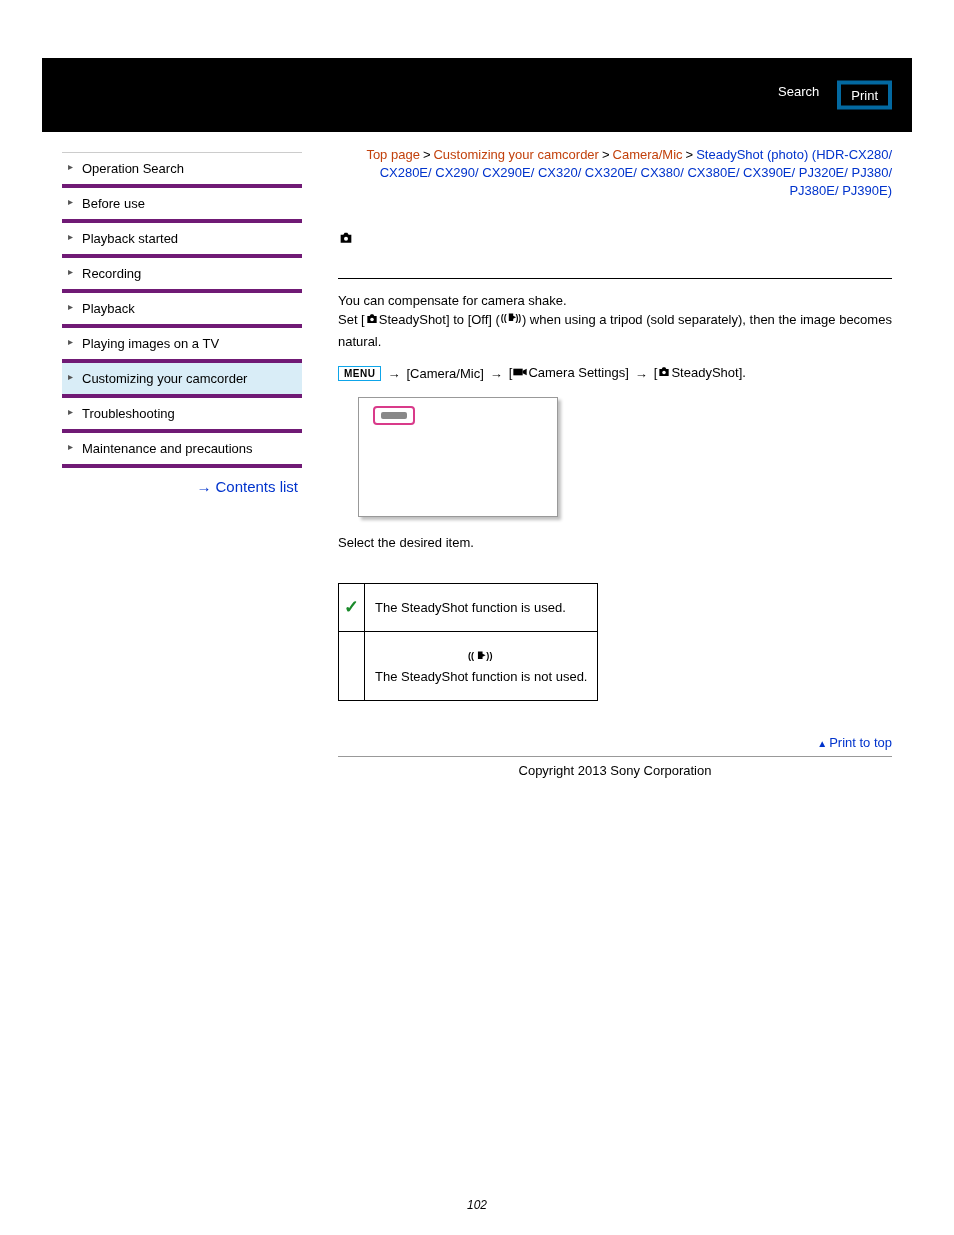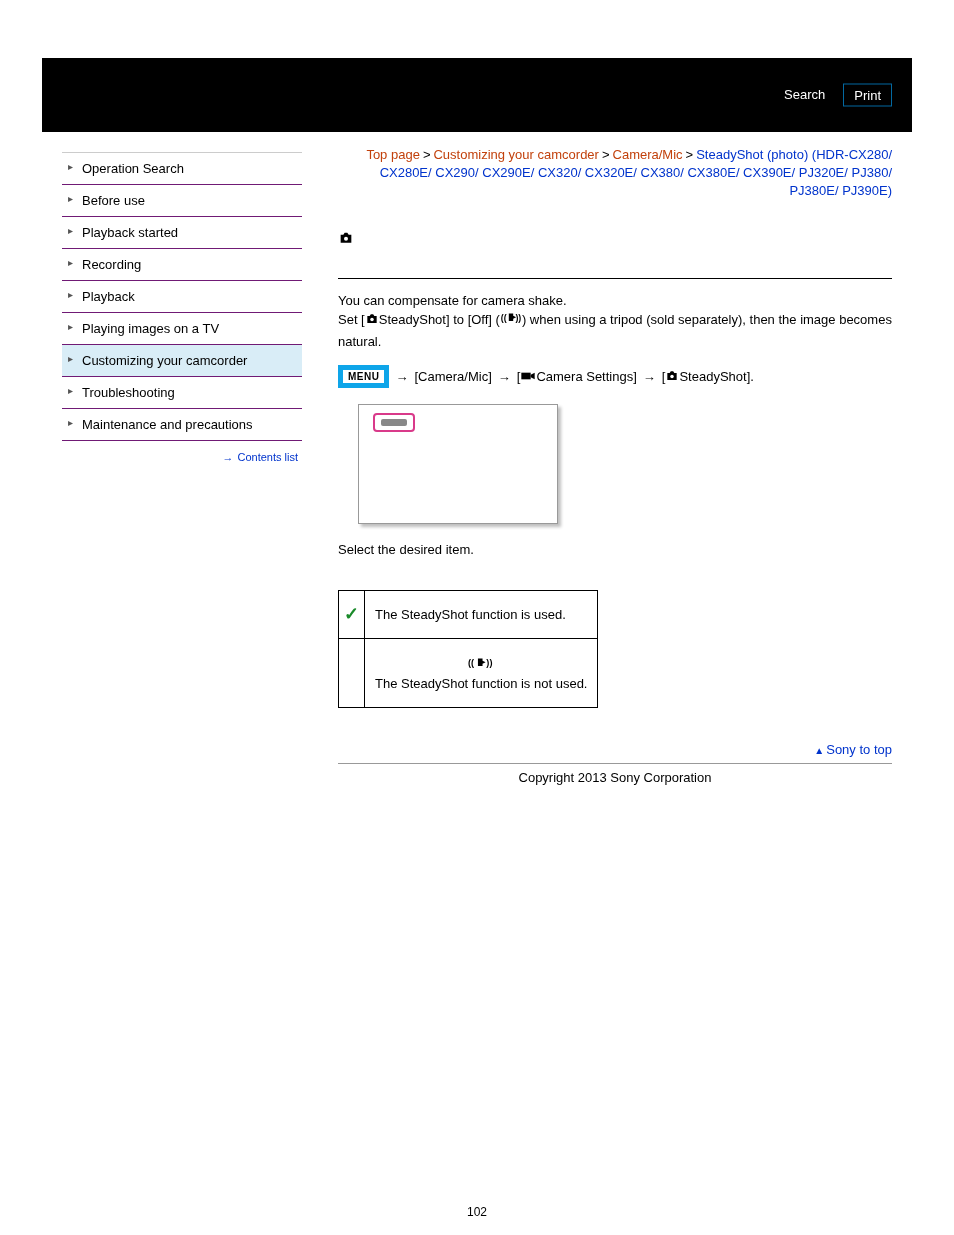--- a/index.html
+++ b/index.html
@@ -1,54 +1,54 @@
 <!DOCTYPE html>
 <html><head>
 <meta charset="utf-8">
 <style>
   * { box-sizing: border-box; margin: 0; padding: 0; }
   body { font-family: Arial, Helvetica, sans-serif; font-size: 13px; color: #000; background: #fff; }
   .page { width: 870px; margin: 4px auto; position: relative; }
   .topbar { height: 74px; background: #000; margin-top: 58px; position: relative; }
   .topbar .buttons { position: absolute; right: 20px; top: 50%; transform: translateY(-50%); display: flex; gap: 8px; }
-  .topbar .btn { color: #fff; border: 1px solid #0369a1; padding: 3px 10px; font-size: 13px; cursor: pointer; }
+  .topbar .btn { color: #fff; border: 4px solid #0369a1; padding: 3px 10px; font-size: 13px; cursor: pointer; }
   .topbar .btn.nb { border: none; }
   .layout { display: flex; }
   .sidebar { width: 260px; padding: 20px 0 0 20px; flex-shrink: 0; }
   .nav { border-top: 1px solid #ccc; }
-  .nav-item { border-bottom: 1px solid #701a75; padding: 8px 8px 8px 20px; position: relative; cursor: pointer; font-size: 13px; }
+  .nav-item { border-bottom: 4px solid #701a75; padding: 8px 8px 8px 20px; position: relative; cursor: pointer; font-size: 13px; }
   .nav-item::before { content: "▸"; position: absolute; left: 6px; top: 8px; font-size: 10px; color: #555; }
   .nav-item.active { background: #d9edf7; }
-  .contents-link { text-align: right; color: #0033cc; margin-top: 10px; font-size: 11px; padding-right: 4px; }
+  .contents-link { text-align: right; color: #0033cc; margin-top: 10px; font-size: 15px; padding-right: 4px; }
   .contents-link .arrow { color: #0033cc; margin-right: 4px; }
   .main { flex: 1; padding: 14px 20px 0 36px; }
   .breadcrumb { color: #0033cc; text-align: right; font-size: 13px; line-height: 1.4; margin-bottom: 30px; }
   .breadcrumb a { color: #c2410c; text-decoration: none; }
   .breadcrumb .sep { color: #000; margin: 0 3px; }
   .title-area { margin-bottom: 10px; }
   .cam-icon svg { width: 16px; height: 14px; }
   hr.rule { border: none; border-top: 1px solid #000; margin: 30px 0 12px; }
   .body-text { font-size: 13px; line-height: 1.5; }
   .inline-icon { display: inline-block; vertical-align: middle; }
   .path-line { margin: 14px 0 16px; font-size: 13px; display: flex; align-items: center; flex-wrap: wrap; gap: 6px; }
-  .menu-box { border: 5px solid #0ea5e9; padding: 1px 5px; font-size: 10px; font-weight: bold; letter-spacing: 0.5px; }
+  .menu-box { border: 1px solid #0ea5e9; padding: 1px 5px; font-size: 10px; font-weight: bold; letter-spacing: 0.5px; }
   .arrow-r { font-size: 13px; }
   .screen-illust { width: 200px; height: 120px; border: 1px solid #999; box-shadow: 3px 3px 3px rgba(0,0,0,0.25); position: relative; margin: 10px 0 16px 20px; background: #fff; }
   .screen-pill { position: absolute; top: 8px; left: 14px; width: 42px; height: 19px; border: 2px solid #d93a8a; border-radius: 4px; display: flex; align-items: center; justify-content: center; }
   .screen-pill-inner { width: 26px; height: 7px; background: #888; border-radius: 2px; position: relative; }
   .opt-table { border-collapse: collapse; margin-top: 30px; }
   .opt-table td { border: 1px solid #000; padding: 16px 10px; font-size: 13px; vertical-align: middle; }
   .opt-table td.icon-cell { width: 26px; text-align: center; padding: 4px; }
   .check { color: #1a8a2a; font-size: 18px; font-weight: bold; }
   .off-icon-wrap { text-align: center; margin-bottom: 2px; }
   .backtop { text-align: right; color: #0033cc; font-size: 13px; margin: 34px 0 6px; }
   .backtop .tri { color: #0033cc; font-size: 10px; margin-right: 2px; }
   hr.thin { border: none; border-top: 1px solid #999; margin: 0 0 6px; }
   .copyright { text-align: center; font-size: 13px; margin-top: 4px; }
-  .pagenum { text-align: center; font-size: 12px; margin-top: 420px; padding-bottom: 20px; }
+  .pagenum { text-align: center; font-size: 12px; margin-top: 420px; padding-bottom: 20px; font-style: italic; }
   a { color: #0033cc; text-decoration: none; }
 </style>
 </head>
 <body>
 
 <div class="page">
 
   <div class="topbar">
     <div class="buttons">
       <span class="btn nb">Search</span>
@@ -146,21 +146,21 @@
                       <path d="M13 4h6v3l4 2-4 2v3h-6z" fill="#000"></path>
                       <text x="24" y="14" font-size="12" font-weight="bold">))</text>
                     </svg></span></div>
             <span>The SteadyShot function is not used.</span>
           </td>
         </tr>
       </tbody>
         </table>
 
       <div class="backtop">
-        <span class="tri">▲</span><span>Sony to top</span>
+        <span class="tri">▲</span><span>Print to top</span>
       </div>
       <hr class="thin">
       <div class="copyright">Copyright 2013 Sony Corporation</div>
     </div>
   </div>
 
   <div class="pagenum">102</div>
 </div>
 
 </body></html>

